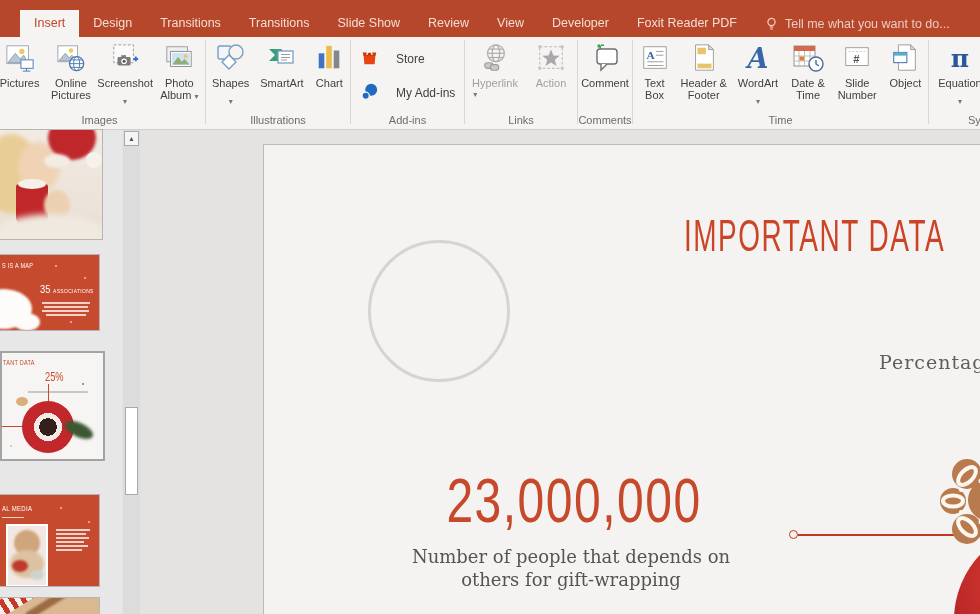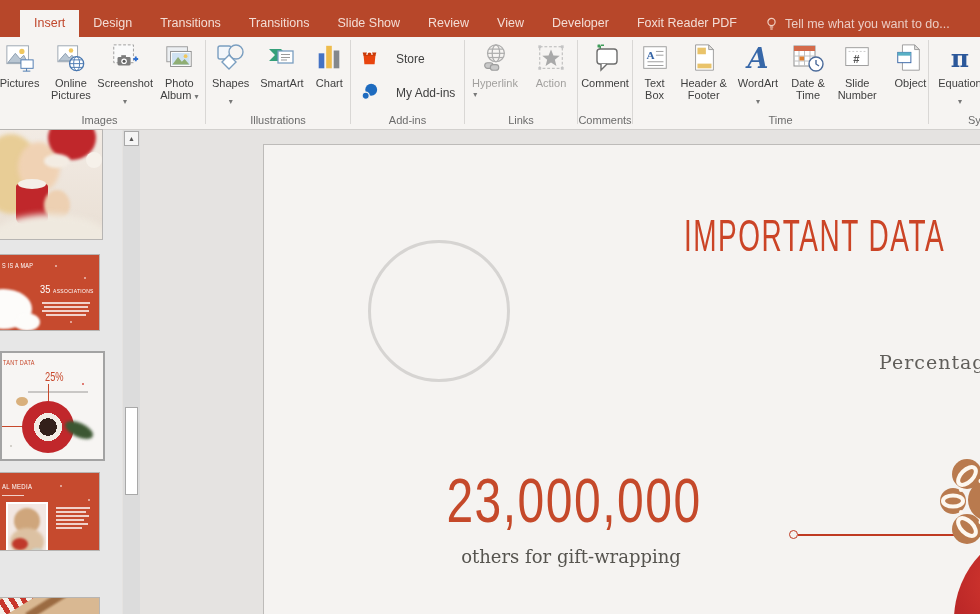--- a/index.html
+++ b/index.html
@@ -343,21 +343,21 @@
         <div class="rbtn" style="width:48px;">
           <span class="ricon">
             <svg width="30" height="30" viewBox="0 0 32 32">
                 <rect x="4" y="5" width="24" height="19" fill="#fff" stroke="#9b9b9b"></rect>
                 <line x1="7" y1="9" x2="25" y2="9" stroke="#c9c9c9" stroke-dasharray="2 2"></line>
                 <text x="12" y="21" font-size="12" font-weight="bold" fill="#555" font-family="sans-serif">#</text>
               </svg>
           </span>
           <span class="rlabel">Slide Number</span>
         </div>
-        <div class="rbtn" style="width:42px;align-items:flex-end;">
+        <div class="rbtn" style="width:42px;">
           <span class="ricon">
             <svg width="30" height="30" viewBox="0 0 32 32">
                 <path d="M9 2 L22 2 L27 7 L27 29 L9 29 Z" fill="#fff" stroke="#9b9b9b"></path>
                 <path d="M22 2 L22 7 L27 7 Z" fill="#e4e2e0" stroke="#9b9b9b"></path>
                 <rect x="4" y="10" width="14" height="11" fill="#fff" stroke="#3665a6"></rect>
                 <rect x="4" y="10" width="14" height="3.5" fill="#58b0c4"></rect>
               </svg>
           </span>
           <span class="rlabel">Object</span>
         </div>
@@ -421,21 +421,21 @@
         <div class="gbar" style="left:26px; top:38px; width:60px;"></div>
         <div style="position:absolute; left:46px; top:31px; width:1px; height:43px; background:#c7482b;"></div>
         <div style="position:absolute; left:0; top:73px; width:47px; height:1px; background:#c7482b;"></div>
         <div class="blob" style="left:20px; top:48px; width:52px; height:52px; background:radial-gradient(circle, #33201a 0 24%, #f2ece4 24% 38%, #c1272b 38% 85%, #9c1d20 100%);"></div>
         <div class="blob" style="left:62px; top:70px; width:30px; height:14px; background:#3c5732; filter:blur(1.5px); transform:rotate(25deg);"></div>
         <div class="blob" style="left:14px; top:44px; width:12px; height:9px; background:#d9b07c; filter:blur(.5px);"></div>
         <div class="speck" style="left:80px; top:30px; background:#d9534a;"></div>
         <div class="speck" style="left:8px; top:92px; background:#c9c4be;"></div>
       </div>
 
-      <div class="thumb red" style="top:342px; height:79px; width:100px;text-align:center;">
+      <div class="thumb red" style="top:364px; height:93px; width:100px;text-align:center;">
         <div class="tinybox" style="left:2px; top:9px; transform:scale(0.6) scaleY(1.25); font-size:10px; letter-spacing:.5px; color:#fff;">AL MEDIA</div>
         <div class="bar" style="left:2px; top:22px; width:22px; height:1px;"></div>
         <div style="position:absolute; left:6px; top:29px; width:42px; height:63px; border:2px solid #fff; background:#f2e7e2;">
           <div class="blob" style="left:6px; top:4px; width:26px; height:26px; background:#cfa67c; filter:blur(1px);"></div>
           <div class="blob" style="left:2px; top:24px; width:34px; height:28px; background:#dcc1a2; filter:blur(1.5px);"></div>
           <div class="blob" style="left:4px; top:34px; width:16px; height:12px; background:#c0392b; filter:blur(1px);"></div>
           <div class="blob" style="left:22px; top:44px; width:14px; height:10px; background:#cdd4cd; filter:blur(1px);"></div>
         </div>
         <div class="bar" style="left:56px; top:34px; width:34px;"></div>
         <div class="bar" style="left:56px; top:38px; width:30px;"></div>
@@ -460,20 +460,21 @@
       <div class="sthumb"></div>
     </div>
 
     <div class="editor">
       <div class="slide">
         <div class="placeholder-circle"></div>
         <div class="hand slide-title">IMPORTANT DATA</div>
         <div class="pct-label">Percentage</div>
         <div class="hand big-number">23,000,000</div>
         <div class="caption">
+          <div>Number of people that depends on</div>
           <div>others for gift-wrapping</div>
         </div>
         <div class="redline"></div>
         <div class="redline-dot"></div>
         <div class="bowl"></div>
         <svg class="cookie" width="100" height="110" viewBox="0 0 100 110">
           <g fill="#b97a4e">
             <circle cx="62" cy="52" r="21"></circle>
             <circle cx="40" cy="26" r="15"></circle>
             <circle cx="26" cy="53" r="13"></circle>

